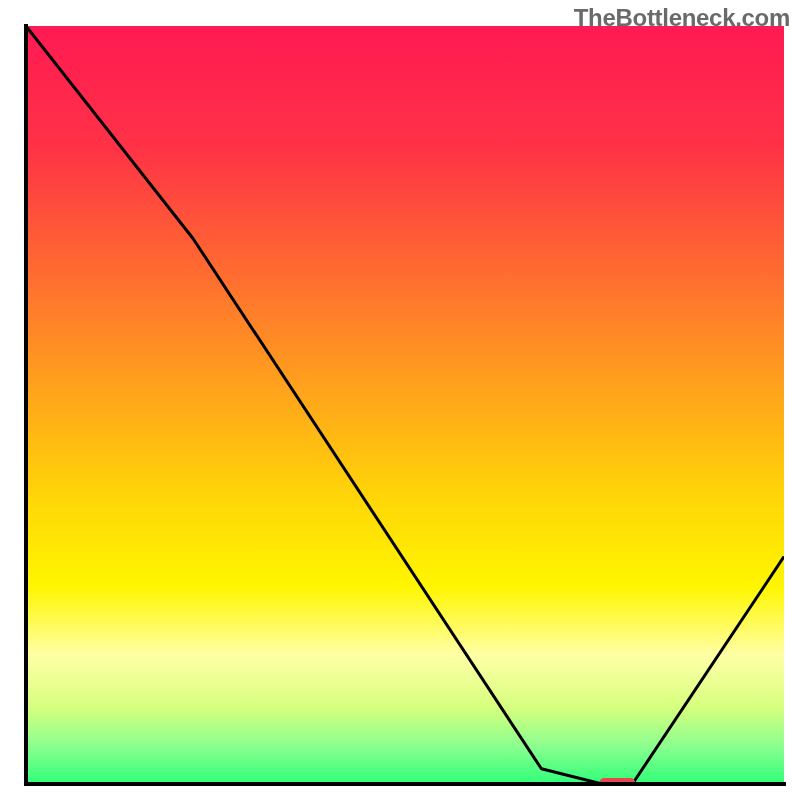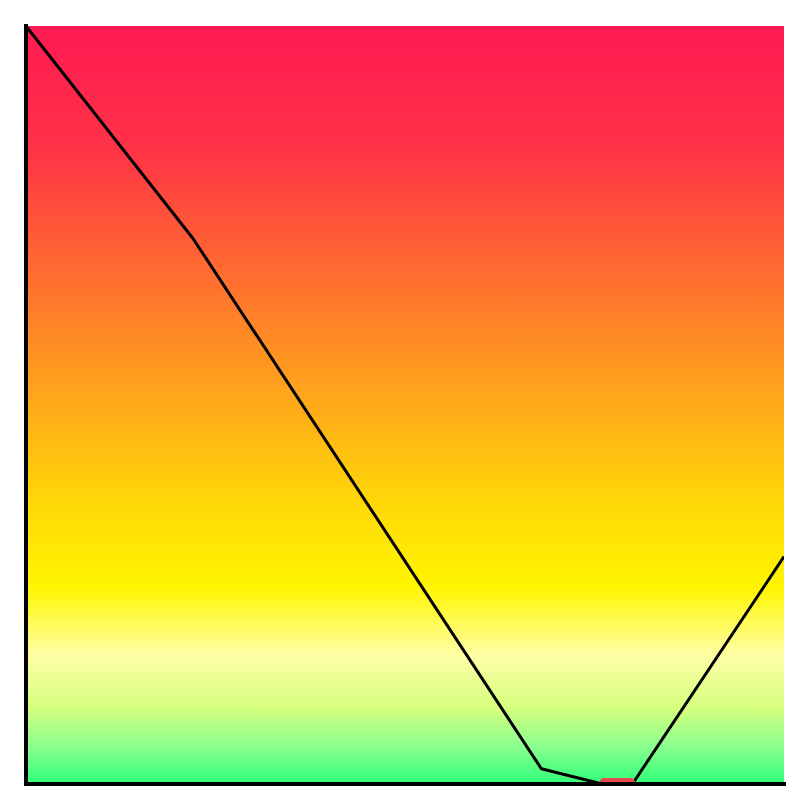--- a/index.html
+++ b/index.html
@@ -51,13 +51,14 @@
         <rect id="plot-clip-rect" x="26" y="26" width="758" height="758"></rect>
       </clipPath>
     </defs>
     <g id="plot-group" clip-path="url(#plot-clip)">
       <rect id="plot-bg" fill="url(#bg-grad)" x="26" y="26" width="758" height="758"></rect>
       <path id="curve" fill="none" d="M 26.0 26.0 L 192.8 238.2 L 541.4 768.8 L 602.1 784.0 L 632.4 784.0 L 784.0 556.6" stroke="#000000" stroke-width="3" stroke-linejoin="round"></path>
       <rect id="marker" x="599.24" y="778" width="36" height="10" rx="5" ry="5" fill="#e6484e"></rect>
     </g>
     <path id="axes" fill="none" d="M 26 26 L 26 784 L 784 784" stroke="#000000" stroke-width="4" stroke-linecap="square"></path>
   </svg>
+  <div class="watermark">TheBottleneck.com</div>
 </div>
 
 </body></html>

